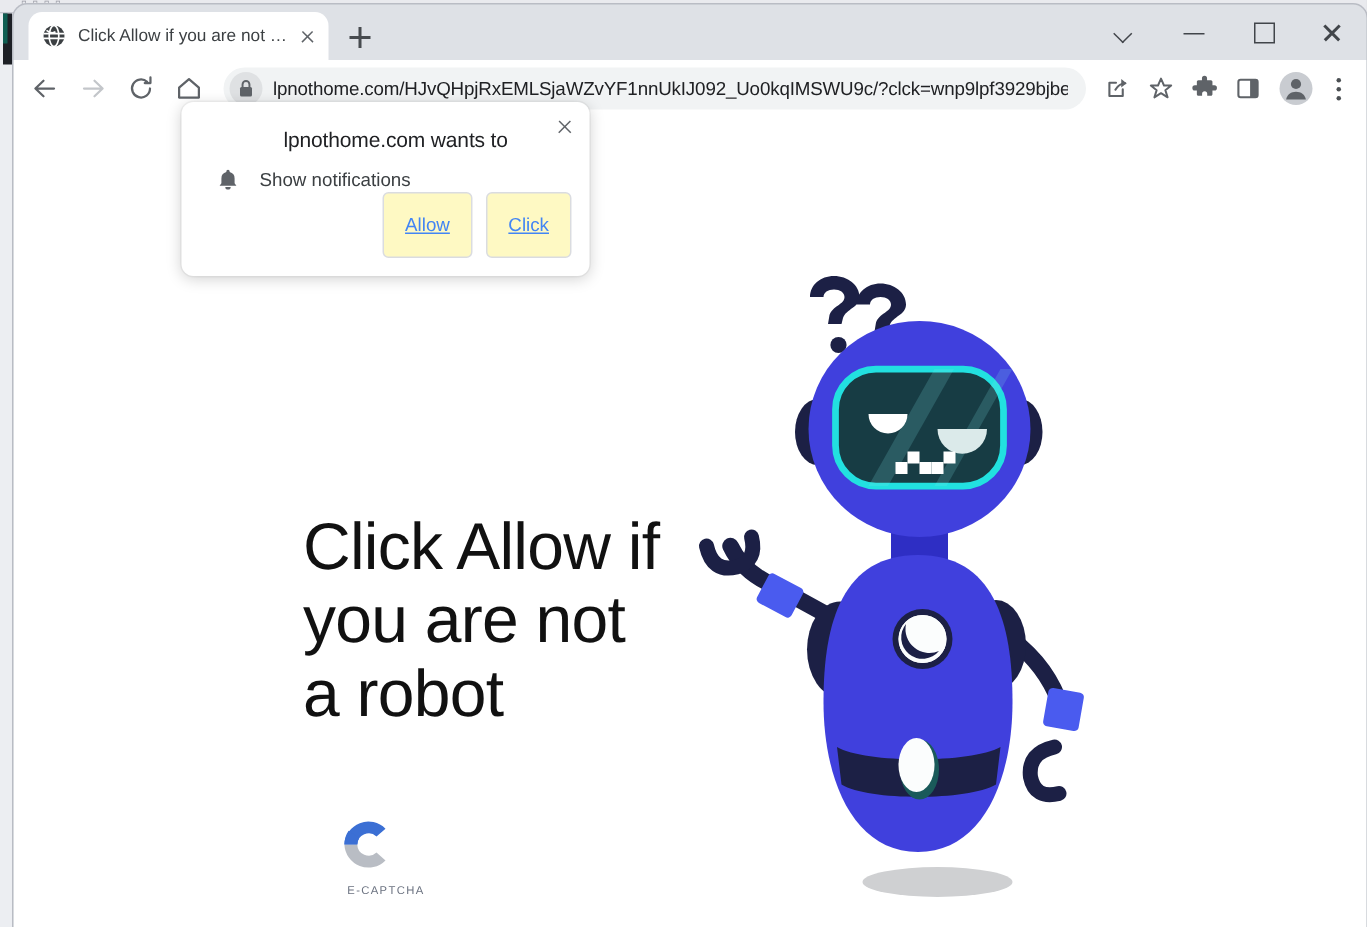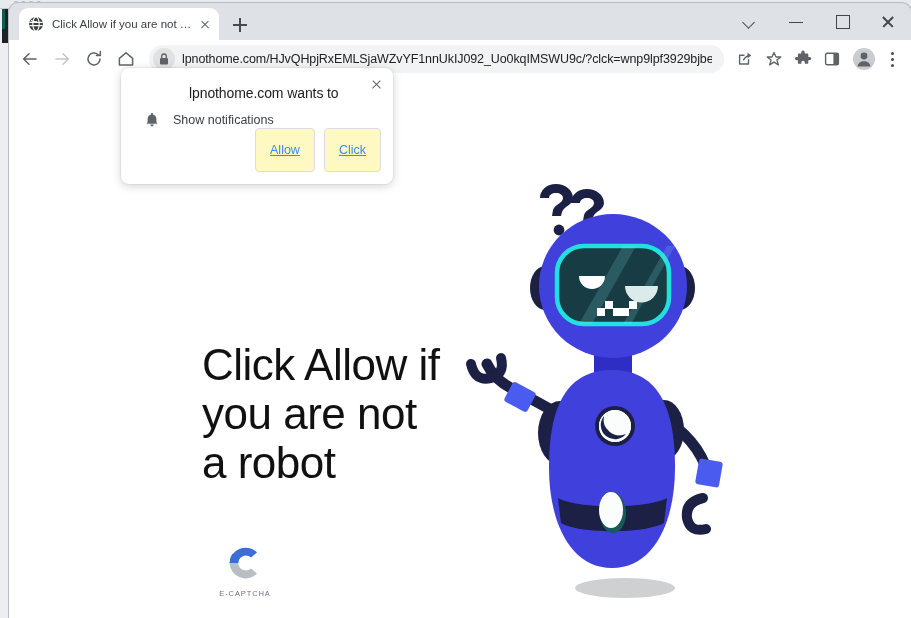--- a/index.html
+++ b/index.html
@@ -182,21 +182,21 @@
     position: absolute; left: 193px; top: 262px;
     width: 250px;
     font-size: 44px; line-height: 49px;
     color: #111; font-weight: 400;
     letter-spacing: -.5px;
   }
 
   
   #captcha-badge {
     position: absolute; left: 198px; top: 462px;
-    width: 76px; text-align: center;
+    width: 76px; text-align: right;
   }
   #captcha-logo { width: 46px; height: 46px; margin: 0 auto; position: relative; }
   #captcha-label {
     font-size: 7.5px; color: #6b7280; letter-spacing: .9px; margin-top: 3px;
   }
 
   
   #robot { position: absolute; left: 448px; top: 90px; width: 300px; height: 450px; }
 
   

